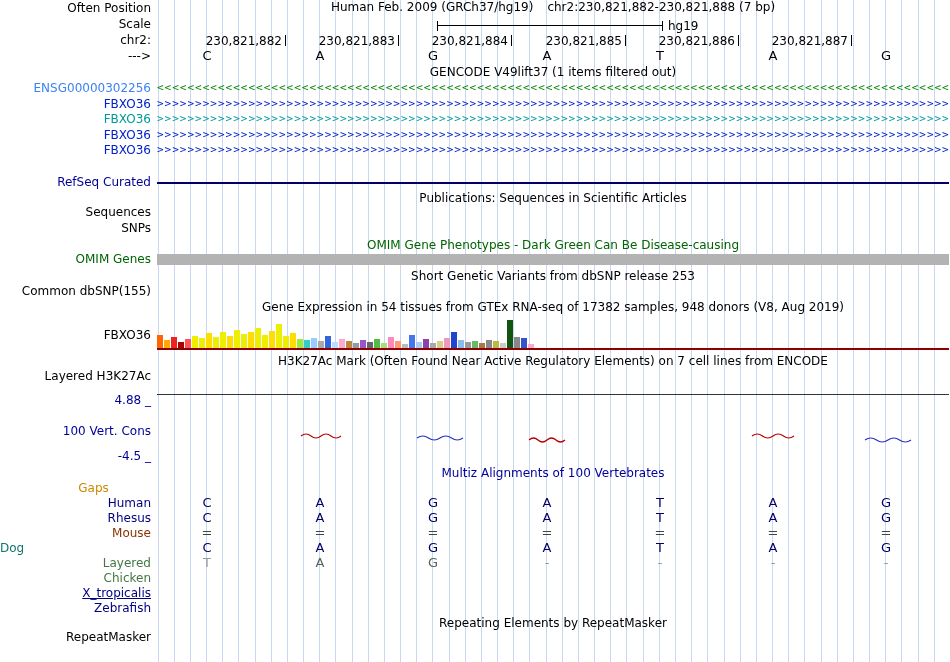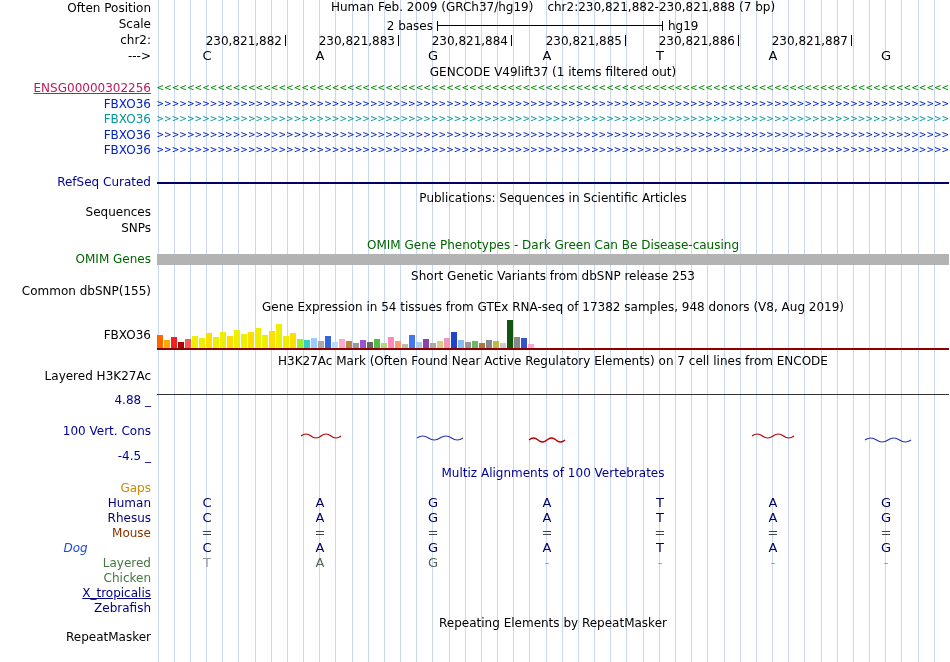--- a/index.html
+++ b/index.html
@@ -76,21 +76,20 @@
       <path d="M 417 438 q 5.75 -4 11.5 0 t 11.5 0 t 11.5 0 t 11.5 0" stroke="#2233BB" stroke-width="1.2" fill="none"></path>
       <path d="M 529 440 q 4.5 -4 9 0 t 9 0 t 9 0 t 9 0" stroke="#BB0000" stroke-width="1.2" fill="none"></path>
       <path d="M 752 436 q 5.25 -4 10.5 0 t 10.5 0 t 10.5 0 t 10.5 0" stroke="#BB0000" stroke-width="1.2" fill="none"></path>
       <path d="M 865 440 q 5.75 -4 11.5 0 t 11.5 0 t 11.5 0 t 11.5 0" stroke="#2233BB" stroke-width="1.2" fill="none"></path>
     </svg>
 
   <div class="lbl" style="top:2px">Often Position</div>
   <div class="title" style="top:1px"><span>Human Feb. 2009 (GRCh37/hg19)</span><span class="gap2"></span><span>chr2:230,821,882-230,821,888 (7 bp)</span></div>
 
   <div class="lbl" style="top:18px">Scale</div>
-  <div class="abs" style="left:157px;top:19px;width:276px;text-align:right">2 bases</div>
   <div class="abs" style="left:437px;top:25px;width:226px;height:1px;background:#000"></div>
   <div class="abs" style="left:437px;top:21px;width:1px;height:10px;background:#000"></div>
   <div class="abs" style="left:662px;top:21px;width:1px;height:10px;background:#000"></div>
   <div class="abs" style="left:668px;top:19px">hg19</div>
 
   <div class="lbl" style="top:34px">chr2:</div>
   <div></div>
 
   <div class="lbl" style="top:50px">---&gt;</div>
   <div></div>
@@ -175,21 +174,21 @@
   <div class="title" style="top:355px">H3K27Ac Mark (Often Found Near Active Regulatory Elements) on 7 cell lines from ENCODE</div>
   <div class="lbl" style="top:370px">Layered H3K27Ac</div>
   <div class="abs" style="left:157px;top:394px;width:792px;height:1px;background:#333"></div>
 
   <div class="lbl navy" style="top:394px">4.88 _</div>
   <div class="lbl navy" style="top:425px">100 Vert. Cons</div>
   <div class="lbl navy" style="top:450px">-4.5 _</div>
 
   <div class="title navy" style="top:467px">Multiz Alignments of 100 Vertebrates</div>
   <div>
-      <div style="position: absolute; left: 0px; top: 481px; width: 151px; text-align: right; color: rgb(204, 136, 0); white-space: nowrap; padding-left: 36px;">Gaps</div>
+      <div style="position: absolute; left: 0px; top: 481px; width: 151px; text-align: center; color: rgb(204, 136, 0); white-space: nowrap; padding-left: 36px;">Gaps</div>
       <div style="position: absolute; left: 0px; top: 496px; width: 151px; text-align: right; color: rgb(0, 0, 128); white-space: nowrap;">Human</div>
       <div style="position: absolute; left: 197px; top: 495px; width: 20px; text-align: center; font-size: 13px; color: rgb(0, 0, 102);">C</div>
       <div style="position: absolute; left: 310px; top: 495px; width: 20px; text-align: center; font-size: 13px; color: rgb(0, 0, 102);">A</div>
       <div style="position: absolute; left: 423px; top: 495px; width: 20px; text-align: center; font-size: 13px; color: rgb(0, 0, 102);">G</div>
       <div style="position: absolute; left: 537px; top: 495px; width: 20px; text-align: center; font-size: 13px; color: rgb(0, 0, 102);">A</div>
       <div style="position: absolute; left: 650px; top: 495px; width: 20px; text-align: center; font-size: 13px; color: rgb(0, 0, 102);">T</div>
       <div style="position: absolute; left: 763px; top: 495px; width: 20px; text-align: center; font-size: 13px; color: rgb(0, 0, 102);">A</div>
       <div style="position: absolute; left: 876px; top: 495px; width: 20px; text-align: center; font-size: 13px; color: rgb(0, 0, 102);">G</div>
       <div style="position: absolute; left: 0px; top: 511px; width: 151px; text-align: right; color: rgb(0, 0, 128); white-space: nowrap;">Rhesus</div>
       <div style="position: absolute; left: 197px; top: 510px; width: 20px; text-align: center; font-size: 13px; color: rgb(0, 0, 102);">C</div>
@@ -200,21 +199,21 @@
       <div style="position: absolute; left: 763px; top: 510px; width: 20px; text-align: center; font-size: 13px; color: rgb(0, 0, 102);">A</div>
       <div style="position: absolute; left: 876px; top: 510px; width: 20px; text-align: center; font-size: 13px; color: rgb(0, 0, 102);">G</div>
       <div style="position: absolute; left: 0px; top: 526px; width: 151px; text-align: right; color: rgb(136, 51, 0); white-space: nowrap;">Mouse</div>
       <div style="position: absolute; left: 197px; top: 525px; width: 20px; text-align: center; font-size: 13px; color: rgb(68, 68, 68);">=</div>
       <div style="position: absolute; left: 310px; top: 525px; width: 20px; text-align: center; font-size: 13px; color: rgb(68, 68, 68);">=</div>
       <div style="position: absolute; left: 423px; top: 525px; width: 20px; text-align: center; font-size: 13px; color: rgb(68, 68, 68);">=</div>
       <div style="position: absolute; left: 537px; top: 525px; width: 20px; text-align: center; font-size: 13px; color: rgb(68, 68, 68);">=</div>
       <div style="position: absolute; left: 650px; top: 525px; width: 20px; text-align: center; font-size: 13px; color: rgb(68, 68, 68);">=</div>
       <div style="position: absolute; left: 763px; top: 525px; width: 20px; text-align: center; font-size: 13px; color: rgb(68, 68, 68);">=</div>
       <div style="position: absolute; left: 876px; top: 525px; width: 20px; text-align: center; font-size: 13px; color: rgb(68, 68, 68);">=</div>
-      <div style="position: absolute; left: 0px; top: 541px; width: 151px; text-align: center; color: #1d4ed8; white-space: nowrap; font-style: italic;">Dog</div>
+      <div style="position: absolute; left: 0px; top: 541px; width: 151px; text-align: left; color: #0f766e; white-space: nowrap;">Dog</div>
       <div style="position: absolute; left: 197px; top: 540px; width: 20px; text-align: center; font-size: 13px; color: rgb(0, 0, 102);">C</div>
       <div style="position: absolute; left: 310px; top: 540px; width: 20px; text-align: center; font-size: 13px; color: rgb(0, 0, 102);">A</div>
       <div style="position: absolute; left: 423px; top: 540px; width: 20px; text-align: center; font-size: 13px; color: rgb(0, 0, 102);">G</div>
       <div style="position: absolute; left: 537px; top: 540px; width: 20px; text-align: center; font-size: 13px; color: rgb(0, 0, 102);">A</div>
       <div style="position: absolute; left: 650px; top: 540px; width: 20px; text-align: center; font-size: 13px; color: rgb(0, 0, 102);">T</div>
       <div style="position: absolute; left: 763px; top: 540px; width: 20px; text-align: center; font-size: 13px; color: rgb(0, 0, 102);">A</div>
       <div style="position: absolute; left: 876px; top: 540px; width: 20px; text-align: center; font-size: 13px; color: rgb(0, 0, 102);">G</div>
       <div style="position: absolute; left: 0px; top: 556px; width: 151px; text-align: right; color: rgb(68, 119, 68); white-space: nowrap;">Layered</div>
       <div style="position: absolute; left: 197px; top: 555px; width: 20px; text-align: center; font-size: 13px; color: rgb(153, 153, 153);">T</div>
       <div style="position: absolute; left: 310px; top: 555px; width: 20px; text-align: center; font-size: 13px; color: rgb(85, 102, 85);">A</div>
@@ -243,21 +242,21 @@
     <div style="position: absolute; left: 738px; top: 35px; width: 1px; height: 11px; background: rgb(0, 0, 0);"></div>
     <div style="position: absolute; left: 754px; top: 34px; width: 94px; text-align: right;">230,821,887</div>
     <div style="position: absolute; left: 851px; top: 35px; width: 1px; height: 11px; background: rgb(0, 0, 0);"></div>
     <div style="position: absolute; left: 197px; top: 48px; width: 20px; text-align: center; font-size: 13px;">C</div>
     <div style="position: absolute; left: 310px; top: 48px; width: 20px; text-align: center; font-size: 13px;">A</div>
     <div style="position: absolute; left: 423px; top: 48px; width: 20px; text-align: center; font-size: 13px;">G</div>
     <div style="position: absolute; left: 537px; top: 48px; width: 20px; text-align: center; font-size: 13px;">A</div>
     <div style="position: absolute; left: 650px; top: 48px; width: 20px; text-align: center; font-size: 13px;">T</div>
     <div style="position: absolute; left: 763px; top: 48px; width: 20px; text-align: center; font-size: 13px;">A</div>
     <div style="position: absolute; left: 876px; top: 48px; width: 20px; text-align: center; font-size: 13px;">G</div>
-    <div style="position: absolute; left: 0px; top: 81px; width: 151px; text-align: right; color: #be185d; white-space: nowrap; text-decoration: underline;">ENSG00000302256</div>
+    <div style="position: absolute; left: 0px; top: 81px; width: 151px; text-align: right; color: #3b82f6; white-space: nowrap;">ENSG00000302256</div>
     <div style="position: absolute; left: 157px; top: 81px; width: 792px; height: 14px; line-height: 14px; overflow: hidden; white-space: nowrap; font-family: &quot;DejaVu Sans Mono&quot;, monospace; font-size: 11px; letter-spacing: 1px; color: rgb(0, 136, 0);">&lt;&lt;&lt;&lt;&lt;&lt;&lt;&lt;&lt;&lt;&lt;&lt;&lt;&lt;&lt;&lt;&lt;&lt;&lt;&lt;&lt;&lt;&lt;&lt;&lt;&lt;&lt;&lt;&lt;&lt;&lt;&lt;&lt;&lt;&lt;&lt;&lt;&lt;&lt;&lt;&lt;&lt;&lt;&lt;&lt;&lt;&lt;&lt;&lt;&lt;&lt;&lt;&lt;&lt;&lt;&lt;&lt;&lt;&lt;&lt;&lt;&lt;&lt;&lt;&lt;&lt;&lt;&lt;&lt;&lt;&lt;&lt;&lt;&lt;&lt;&lt;&lt;&lt;&lt;&lt;&lt;&lt;&lt;&lt;&lt;&lt;&lt;&lt;&lt;&lt;&lt;&lt;&lt;&lt;&lt;&lt;&lt;&lt;&lt;&lt;&lt;&lt;&lt;&lt;&lt;&lt;&lt;&lt;&lt;&lt;&lt;&lt;&lt;&lt;&lt;&lt;&lt;&lt;&lt;&lt;&lt;&lt;&lt;&lt;&lt;&lt;&lt;&lt;&lt;&lt;</div>
     <div style="position: absolute; left: 0px; top: 97px; width: 151px; text-align: right; color: rgb(0, 34, 204); white-space: nowrap;">FBXO36</div>
     <div style="position: absolute; left: 157px; top: 97px; width: 792px; height: 14px; line-height: 14px; overflow: hidden; white-space: nowrap; font-family: &quot;DejaVu Sans Mono&quot;, monospace; font-size: 11px; letter-spacing: 1px; color: rgb(0, 34, 204);">&gt;&gt;&gt;&gt;&gt;&gt;&gt;&gt;&gt;&gt;&gt;&gt;&gt;&gt;&gt;&gt;&gt;&gt;&gt;&gt;&gt;&gt;&gt;&gt;&gt;&gt;&gt;&gt;&gt;&gt;&gt;&gt;&gt;&gt;&gt;&gt;&gt;&gt;&gt;&gt;&gt;&gt;&gt;&gt;&gt;&gt;&gt;&gt;&gt;&gt;&gt;&gt;&gt;&gt;&gt;&gt;&gt;&gt;&gt;&gt;&gt;&gt;&gt;&gt;&gt;&gt;&gt;&gt;&gt;&gt;&gt;&gt;&gt;&gt;&gt;&gt;&gt;&gt;&gt;&gt;&gt;&gt;&gt;&gt;&gt;&gt;&gt;&gt;&gt;&gt;&gt;&gt;&gt;&gt;&gt;&gt;&gt;&gt;&gt;&gt;&gt;&gt;&gt;&gt;&gt;&gt;&gt;&gt;&gt;&gt;&gt;&gt;&gt;&gt;&gt;&gt;&gt;&gt;&gt;&gt;&gt;&gt;&gt;&gt;&gt;&gt;&gt;&gt;&gt;&gt;</div>
     <div style="position: absolute; left: 0px; top: 112px; width: 151px; text-align: right; color: rgb(0, 153, 153); white-space: nowrap;">FBXO36</div>
     <div style="position: absolute; left: 157px; top: 112px; width: 792px; height: 14px; line-height: 14px; overflow: hidden; white-space: nowrap; font-family: &quot;DejaVu Sans Mono&quot;, monospace; font-size: 11px; letter-spacing: 1px; color: rgb(0, 153, 153);">&gt;&gt;&gt;&gt;&gt;&gt;&gt;&gt;&gt;&gt;&gt;&gt;&gt;&gt;&gt;&gt;&gt;&gt;&gt;&gt;&gt;&gt;&gt;&gt;&gt;&gt;&gt;&gt;&gt;&gt;&gt;&gt;&gt;&gt;&gt;&gt;&gt;&gt;&gt;&gt;&gt;&gt;&gt;&gt;&gt;&gt;&gt;&gt;&gt;&gt;&gt;&gt;&gt;&gt;&gt;&gt;&gt;&gt;&gt;&gt;&gt;&gt;&gt;&gt;&gt;&gt;&gt;&gt;&gt;&gt;&gt;&gt;&gt;&gt;&gt;&gt;&gt;&gt;&gt;&gt;&gt;&gt;&gt;&gt;&gt;&gt;&gt;&gt;&gt;&gt;&gt;&gt;&gt;&gt;&gt;&gt;&gt;&gt;&gt;&gt;&gt;&gt;&gt;&gt;&gt;&gt;&gt;&gt;&gt;&gt;&gt;&gt;&gt;&gt;&gt;&gt;&gt;&gt;&gt;&gt;&gt;&gt;&gt;&gt;&gt;&gt;&gt;&gt;&gt;&gt;</div>
     <div style="position: absolute; left: 0px; top: 128px; width: 151px; text-align: right; color: rgb(0, 34, 204); white-space: nowrap;">FBXO36</div>
     <div style="position: absolute; left: 157px; top: 128px; width: 792px; height: 14px; line-height: 14px; overflow: hidden; white-space: nowrap; font-family: &quot;DejaVu Sans Mono&quot;, monospace; font-size: 11px; letter-spacing: 1px; color: rgb(0, 34, 204);">&gt;&gt;&gt;&gt;&gt;&gt;&gt;&gt;&gt;&gt;&gt;&gt;&gt;&gt;&gt;&gt;&gt;&gt;&gt;&gt;&gt;&gt;&gt;&gt;&gt;&gt;&gt;&gt;&gt;&gt;&gt;&gt;&gt;&gt;&gt;&gt;&gt;&gt;&gt;&gt;&gt;&gt;&gt;&gt;&gt;&gt;&gt;&gt;&gt;&gt;&gt;&gt;&gt;&gt;&gt;&gt;&gt;&gt;&gt;&gt;&gt;&gt;&gt;&gt;&gt;&gt;&gt;&gt;&gt;&gt;&gt;&gt;&gt;&gt;&gt;&gt;&gt;&gt;&gt;&gt;&gt;&gt;&gt;&gt;&gt;&gt;&gt;&gt;&gt;&gt;&gt;&gt;&gt;&gt;&gt;&gt;&gt;&gt;&gt;&gt;&gt;&gt;&gt;&gt;&gt;&gt;&gt;&gt;&gt;&gt;&gt;&gt;&gt;&gt;&gt;&gt;&gt;&gt;&gt;&gt;&gt;&gt;&gt;&gt;&gt;&gt;&gt;&gt;&gt;&gt;</div>
     <div style="position: absolute; left: 0px; top: 143px; width: 151px; text-align: right; color: rgb(0, 34, 204); white-space: nowrap;">FBXO36</div>
     <div style="position: absolute; left: 157px; top: 143px; width: 792px; height: 14px; line-height: 14px; overflow: hidden; white-space: nowrap; font-family: &quot;DejaVu Sans Mono&quot;, monospace; font-size: 11px; letter-spacing: 1px; color: rgb(0, 34, 204);">&gt;&gt;&gt;&gt;&gt;&gt;&gt;&gt;&gt;&gt;&gt;&gt;&gt;&gt;&gt;&gt;&gt;&gt;&gt;&gt;&gt;&gt;&gt;&gt;&gt;&gt;&gt;&gt;&gt;&gt;&gt;&gt;&gt;&gt;&gt;&gt;&gt;&gt;&gt;&gt;&gt;&gt;&gt;&gt;&gt;&gt;&gt;&gt;&gt;&gt;&gt;&gt;&gt;&gt;&gt;&gt;&gt;&gt;&gt;&gt;&gt;&gt;&gt;&gt;&gt;&gt;&gt;&gt;&gt;&gt;&gt;&gt;&gt;&gt;&gt;&gt;&gt;&gt;&gt;&gt;&gt;&gt;&gt;&gt;&gt;&gt;&gt;&gt;&gt;&gt;&gt;&gt;&gt;&gt;&gt;&gt;&gt;&gt;&gt;&gt;&gt;&gt;&gt;&gt;&gt;&gt;&gt;&gt;&gt;&gt;&gt;&gt;&gt;&gt;&gt;&gt;&gt;&gt;&gt;&gt;&gt;&gt;&gt;&gt;&gt;&gt;&gt;&gt;&gt;&gt;</div>
   </div>

